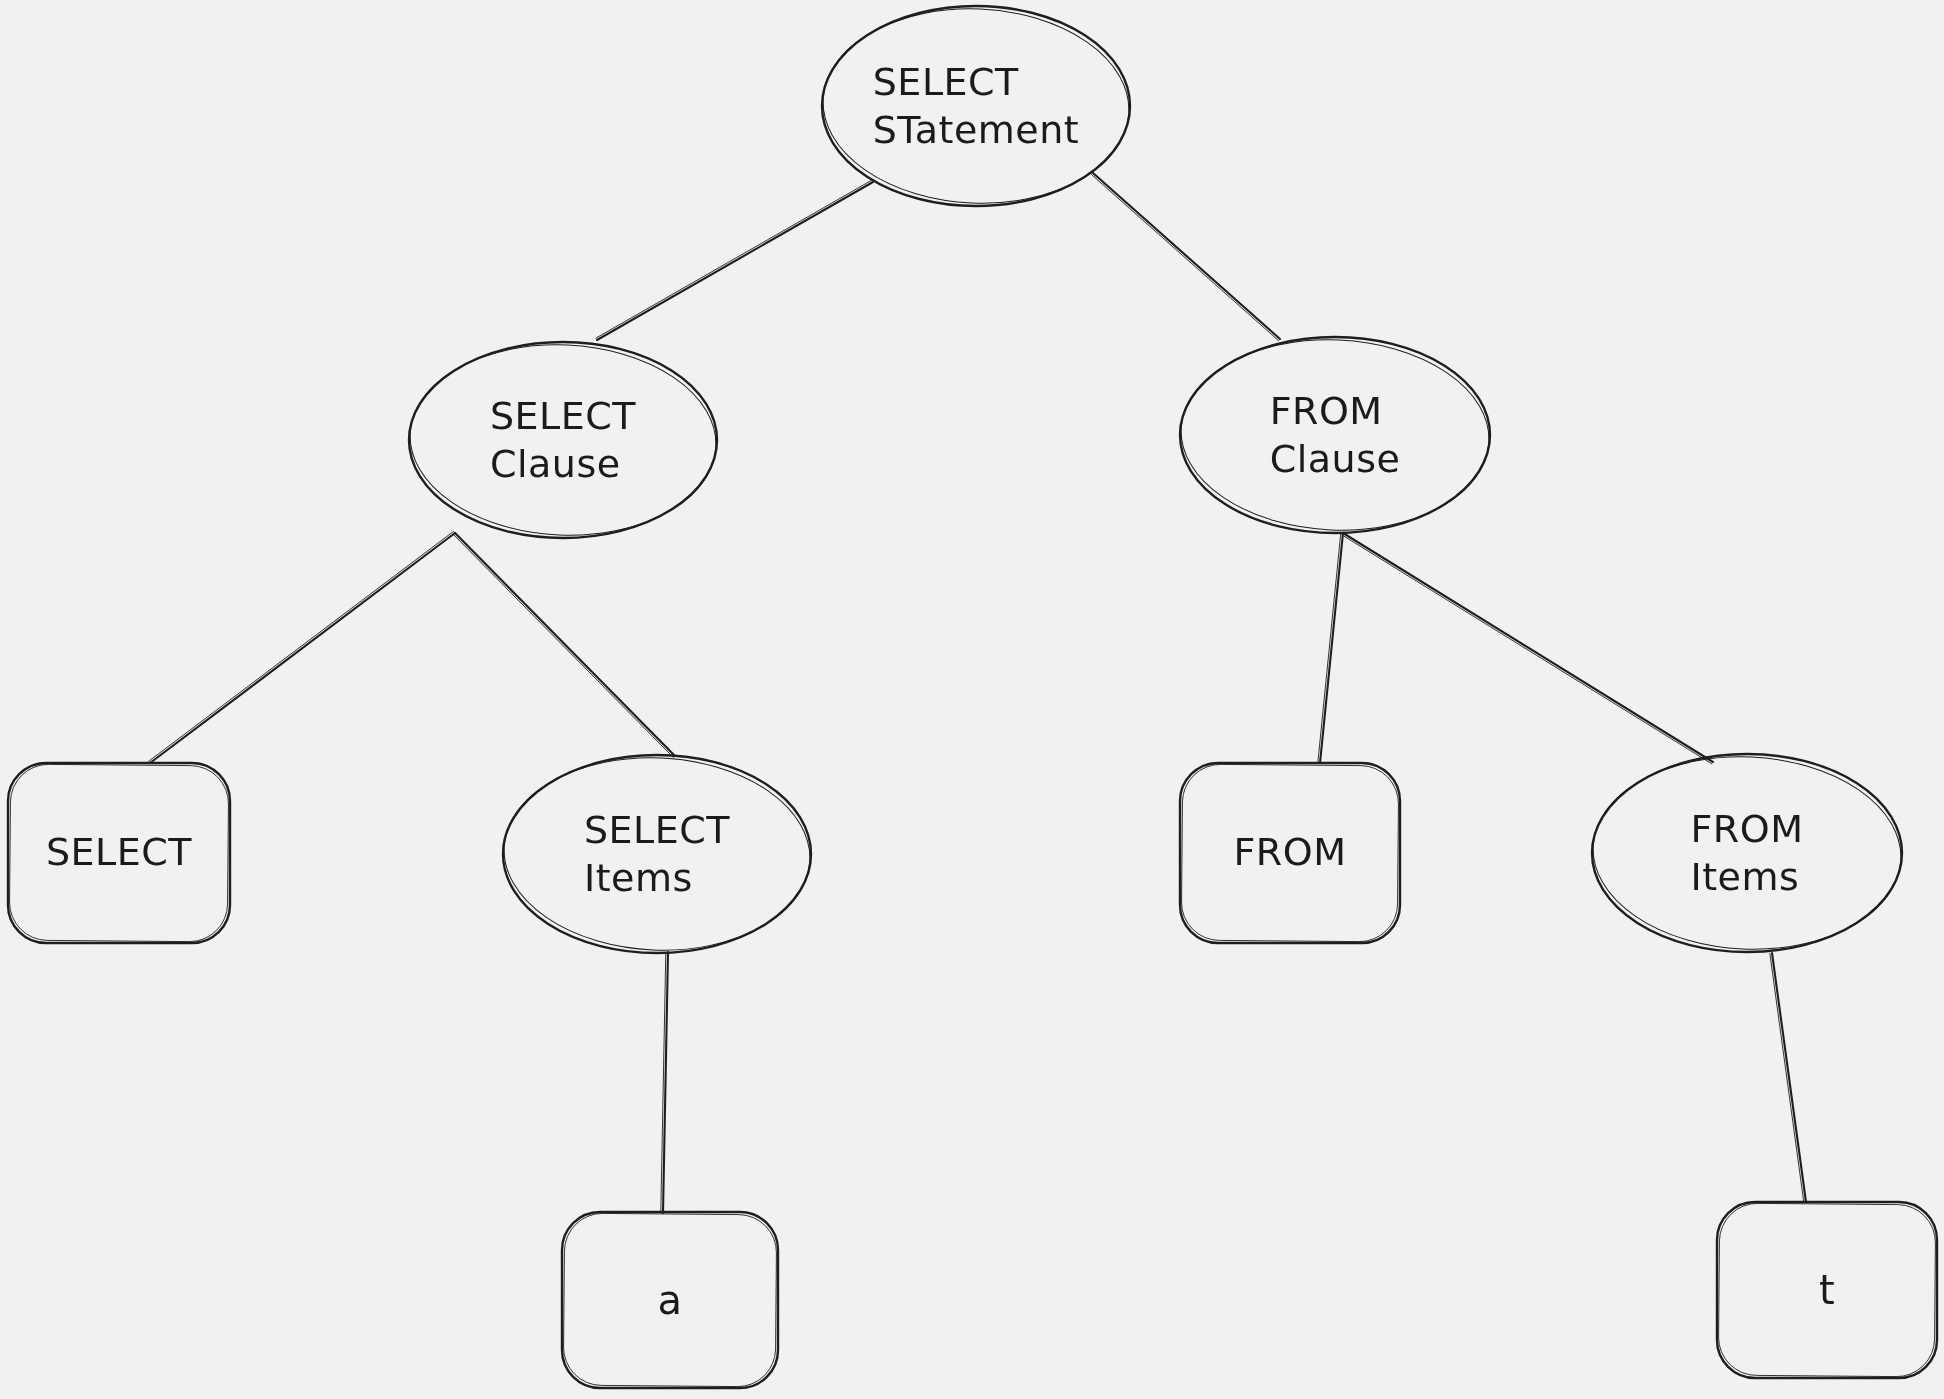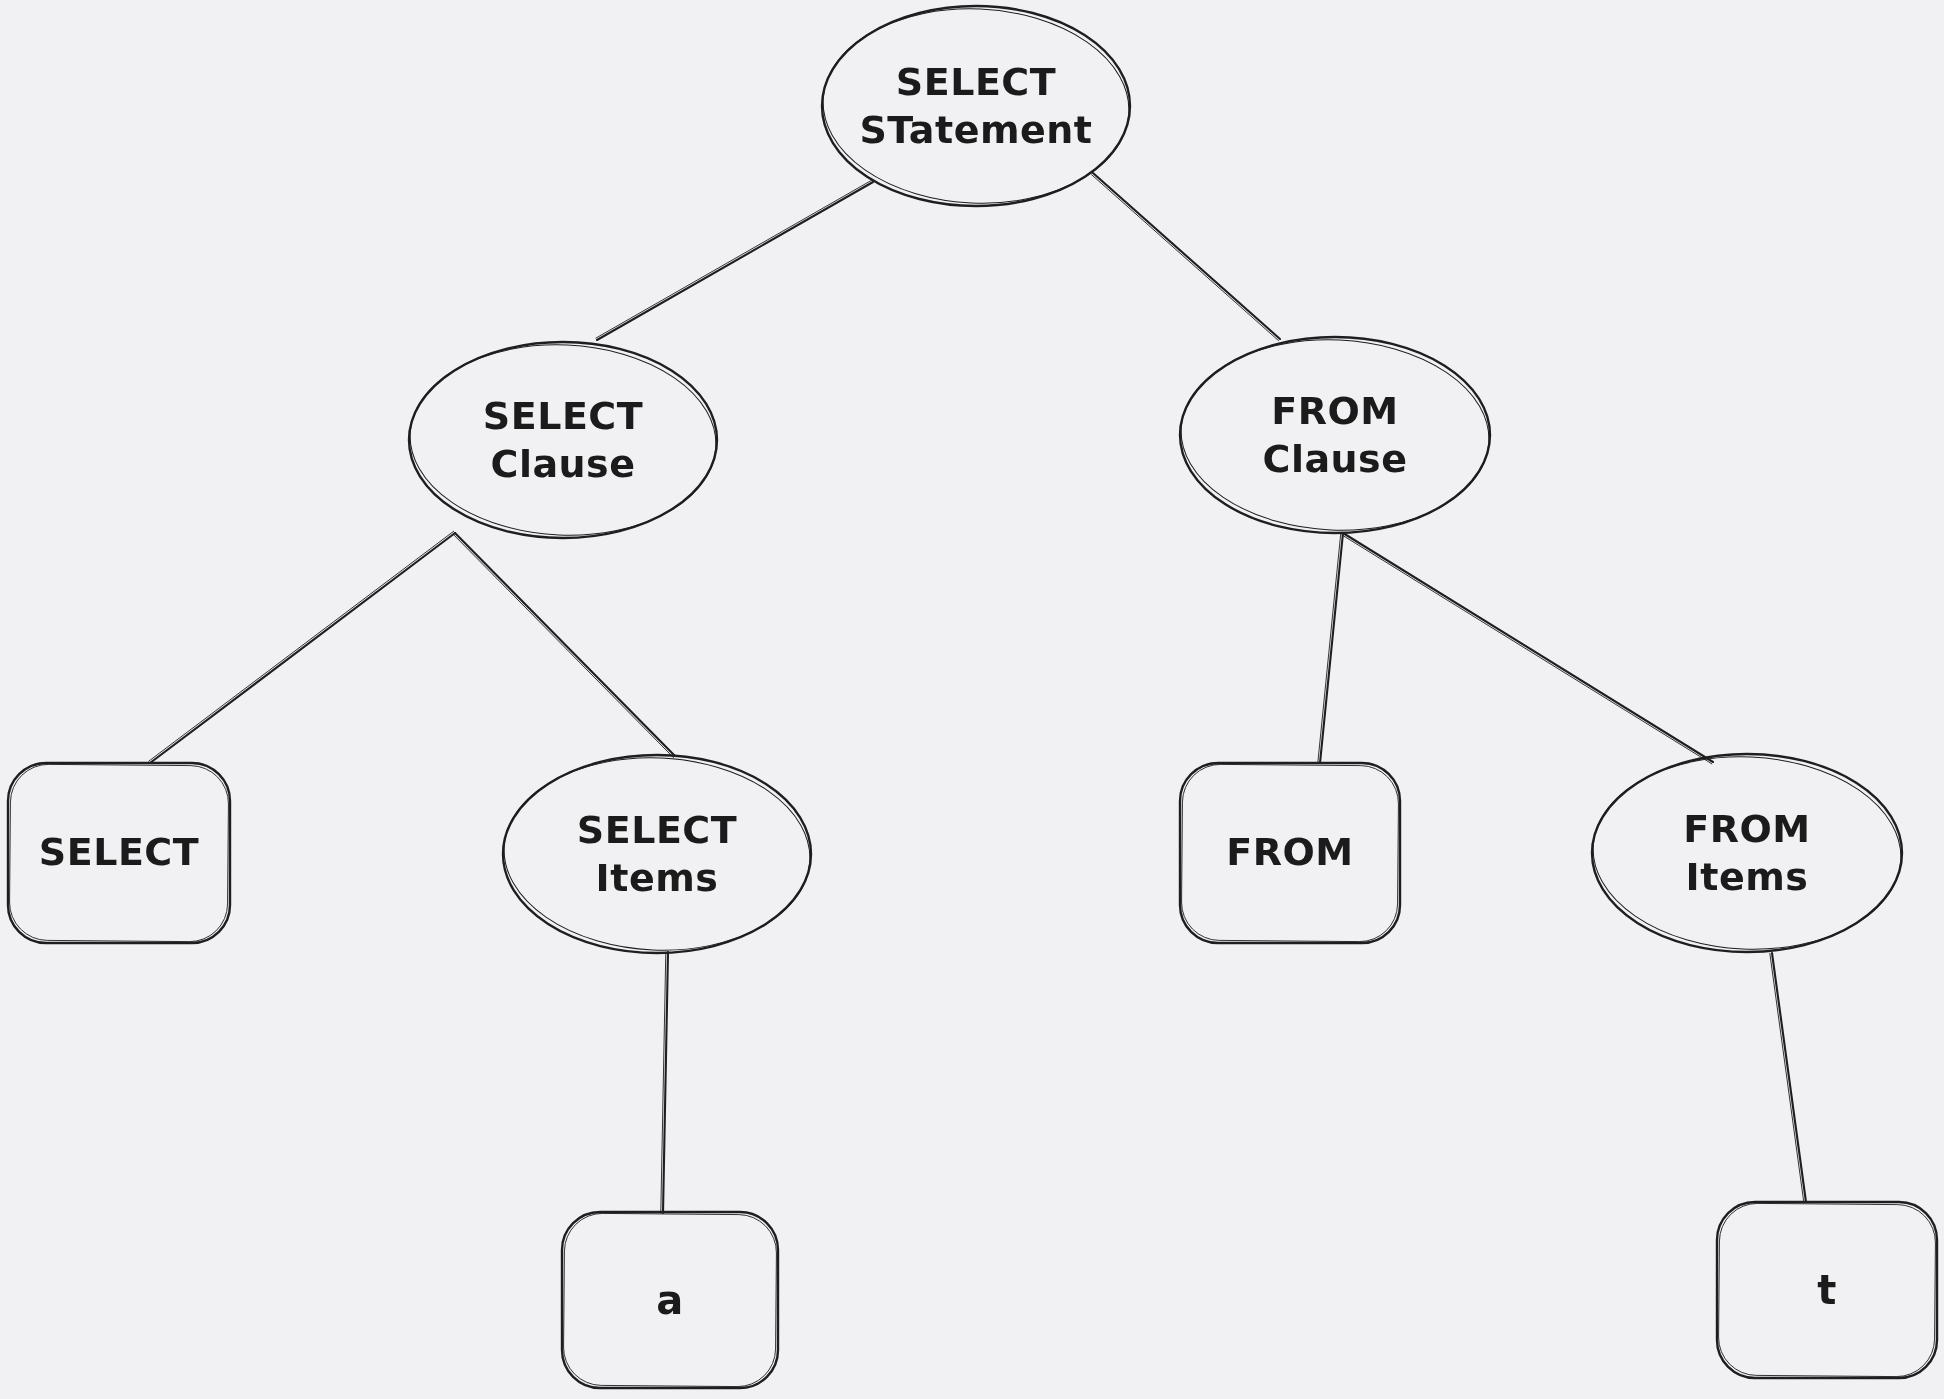--- a/index.html
+++ b/index.html
@@ -24,22 +24,21 @@
     left: 0;
     top: 0;
     width: 100%;
     height: 100%;
     pointer-events: none;
   }
   .node-label {
     position: absolute;
     transform: translate(-50%, -50%);
     white-space: pre-line;
-    text-align: center;
-    font-weight: 700;
+    font-weight: 400;
     font-size: 38px;
     line-height: 1.25;
     letter-spacing: 0.5px;
   }
   .node-label.small-token {
     font-size: 40px;
   }
 </style>
 </head>
 <body>

